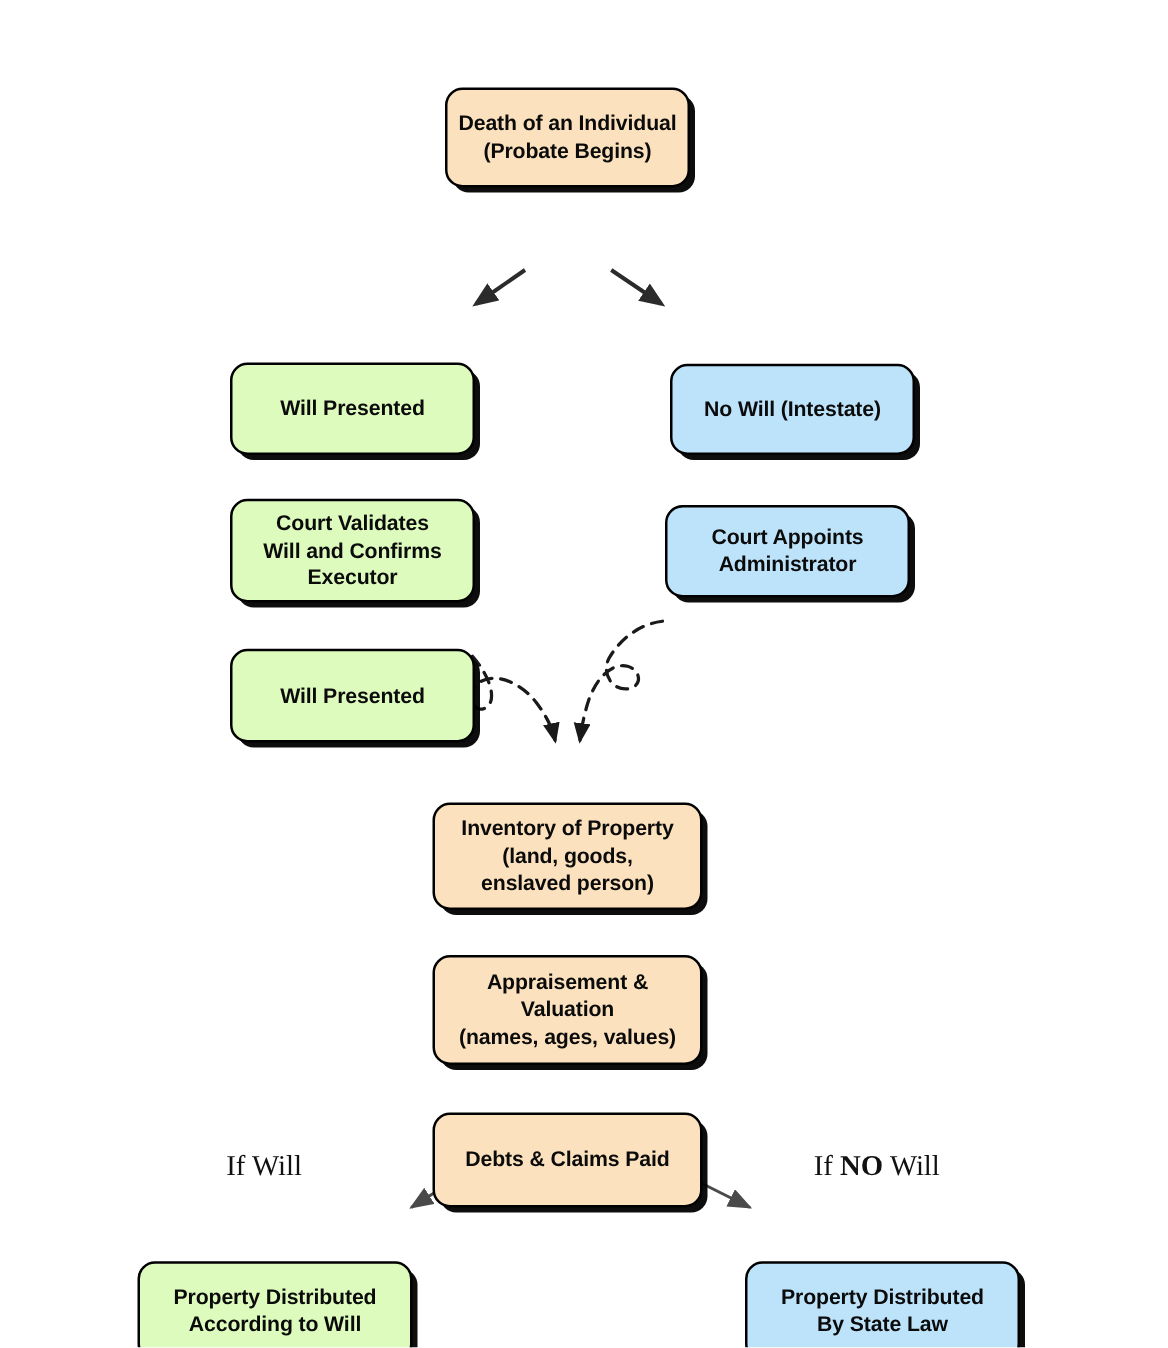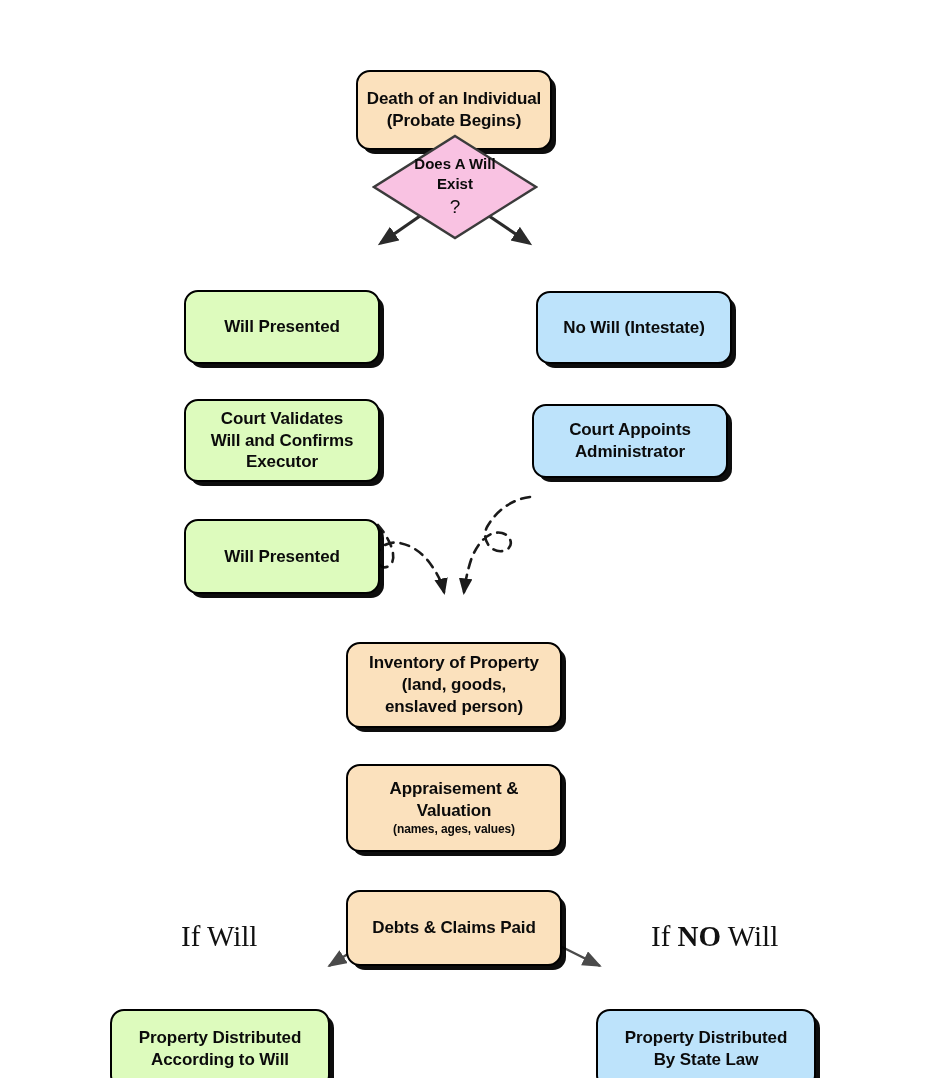--- a/index.html
+++ b/index.html
@@ -40,21 +40,21 @@
     font-size: 17px;
     line-height: 1.28;
     letter-spacing: -0.1px;
     box-shadow: 5px 5px 0px -1px rgba(0,0,0,0.95);
     z-index: 3;
     margin-top: 44px;
   }
   .node .ln { display: block; white-space: nowrap; }
   .node .sub {
     display: block;
-    font-size: 12px;
+    font-size: 17px;
     font-weight: bold;
     line-height: 1.3;
     white-space: nowrap;
   }
   .orange { background: #fbe1bd; }
   .green  { background: #ddfbbd; }
   .blue   { background: #bde3fb; }
 
   .diamond {
     position: absolute;
@@ -80,21 +80,21 @@
     font-size: 15px;
     line-height: 1.35;
     color: #0b0b0b;
     pointer-events: none;
   }
   .diamond .dtext .q { font-size: 19px; font-weight: normal; }
 
   .branch-label {
     position: absolute;
     font-family: "Liberation Serif", serif;
-    font-size: 29px;
+    font-size: 23px;
     color: #111111;
     white-space: nowrap;
     z-index: 4;
   }
   .branch-label b { font-weight: bold; }
 </style>
 </head>
 <body>
 
 <div id="canvas">
@@ -132,30 +132,20 @@
 
     <path d="M398,922 L329,966" stroke="#4a4a4a" stroke-width="2.4" fill="none" marker-end="url(#arrow)"></path>
     <path d="M512,922 L600,966" stroke="#4a4a4a" stroke-width="2.4" fill="none" marker-end="url(#arrow)"></path>
   </svg>
 
   <div class="node orange" style="left:356px; top:26px; width:196px; height:80px;">
     <span class="ln">Death of an Individual</span>
     <span class="ln">(Probate Begins)</span>
   </div>
 
-  <div class="diamond" style="left:372px; top:134px; width:166px; height:106px;">
-    <svg class="dshape" viewBox="0 0 166 106" preserveAspectRatio="none">
-      <polygon points="83,2 164,53 83,104 2,53" fill="#f9c2e2" stroke="#3b3b3b" stroke-width="2.4"></polygon>
-    </svg>
-    <div class="dtext">
-      <span class="ln">Does A Will</span>
-      <span class="ln">Exist</span>
-      <span class="ln q">?</span>
-    </div>
-  </div>
 
   <div class="node green" style="left:184px; top:246px; width:196px; height:74px;">
     <span class="ln">Will Presented</span>
   </div>
 
   <div class="node green" style="left:184px; top:355px; width:196px; height:83px;">
     <span class="ln">Court Validates</span>
     <span class="ln">Will and Confirms</span>
     <span class="ln">Executor</span>
   </div>

